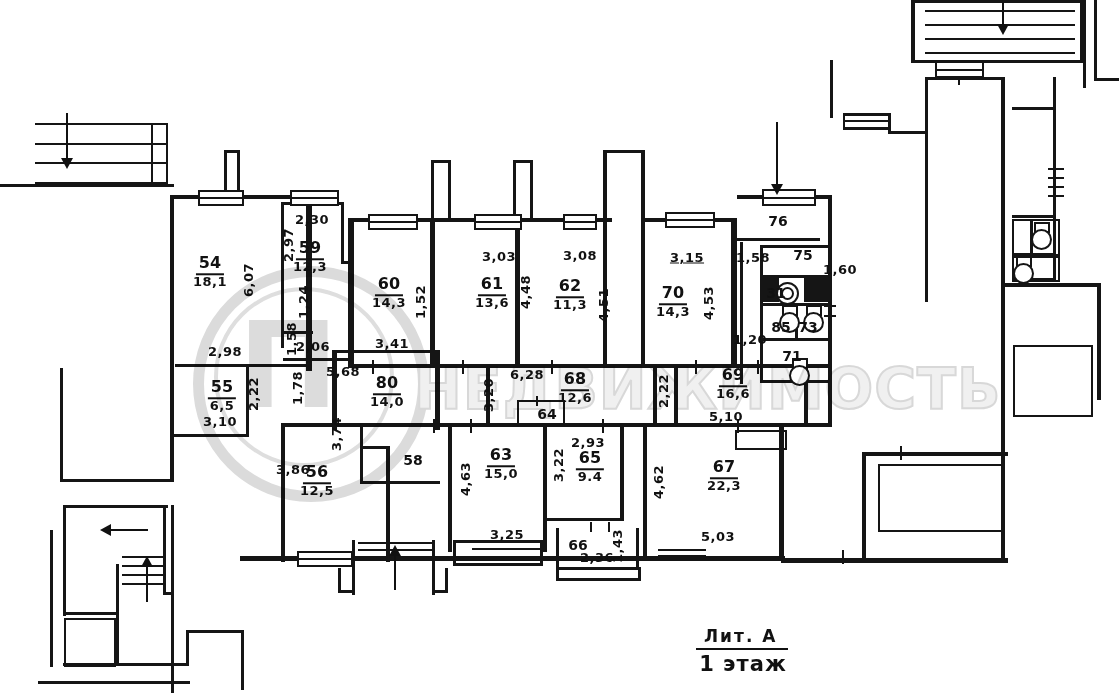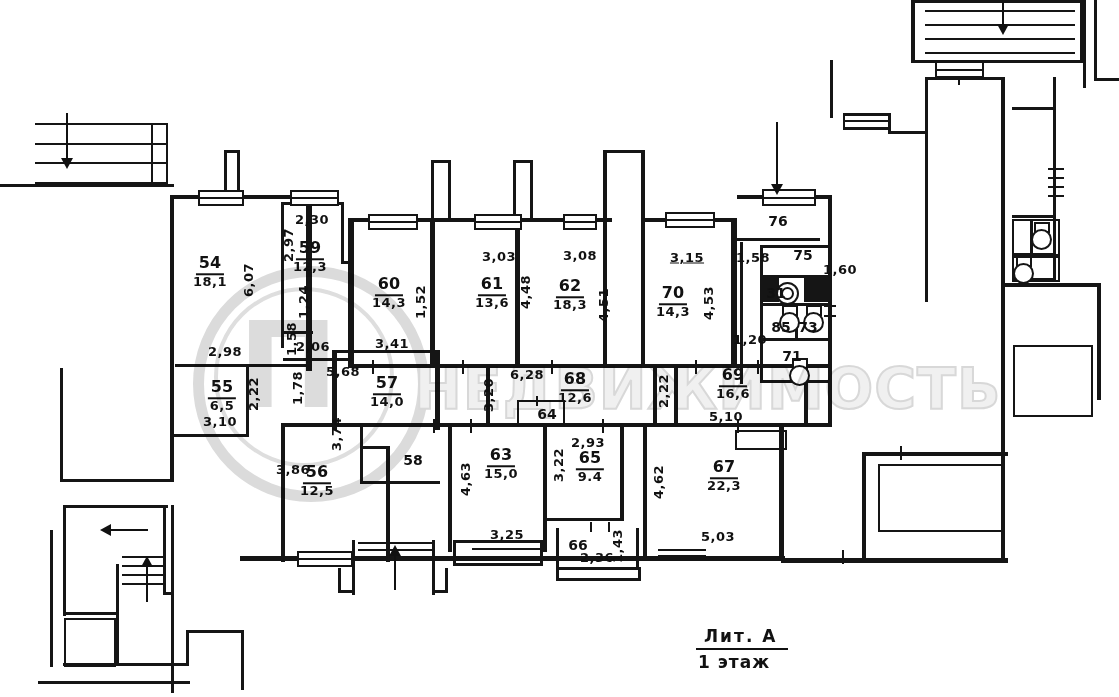--- a/index.html
+++ b/index.html
@@ -23,21 +23,21 @@
              mix-blend-mode:multiply;opacity:.8;}
   .wm-ring-outer{position:absolute;left:193px;top:266px;width:214px;height:214px;border:11px solid #d2d2d2;border-radius:50%;}
   .wm-ring-inner{position:absolute;left:214px;top:287px;width:172px;height:172px;border:4px solid #d6d6d6;border-radius:50%;}
   .wm-letter{position:absolute;left:238px;top:296px;font-size:120px;font-weight:bold;color:#d4d4d4;}
   .wm-brand{position:absolute;left:398px;top:248px;font-size:94px;font-weight:bold;letter-spacing:4px;
             color:#ededed;-webkit-text-stroke:3px #cfcfcf;white-space:nowrap;}
   .wm-sub{position:absolute;left:414px;top:356px;font-size:57px;font-weight:bold;letter-spacing:1px;
           color:#ededed;-webkit-text-stroke:2px #cfcfcf;white-space:nowrap;}
   #footer-note{position:absolute;left:696px;top:626px;width:92px;z-index:4;text-align:left;}
   #footer-note .cap-top{font-size:17px;font-weight:bold;letter-spacing:2px;border-bottom:2px solid #111;padding:0 2px 2px 8px;}
-  #footer-note .cap-bottom{font-size:17px;font-weight:bold;letter-spacing:1px;padding:2px 0 0 2px;}
+  #footer-note .cap-bottom{font-size:21px;font-weight:bold;letter-spacing:1px;padding:2px 0 0 2px;text-align:center;}
 </style>
 </head>
 <body>
 
 <div id="plan">
   <div id="watermark">
     <div class="wm-ring-outer"></div>
     <div class="wm-ring-inner"></div>
     <div class="wm-letter">П</div>
     <div class="wm-sub">НЕДВИЖИМОСТЬ</div>
@@ -267,23 +267,23 @@
     <div class="shaft" style="left: 108px; top: 529px; width: 40px; height: 2px;"></div>
     <div class="head" style="left: 100px; top: 524px; width: 0px; height: 0px; border-top: 6px solid transparent; border-bottom: 6px solid transparent; border-right: 11px solid rgb(17, 17, 17);"></div>
     <div class="shaft" style="left: 146px; top: 564px; width: 2px; height: 38px;"></div>
     <div class="head" style="left: 141px; top: 556px; width: 0px; height: 0px; border-left: 6px solid transparent; border-right: 6px solid transparent; border-bottom: 11px solid rgb(17, 17, 17);"></div>
     <div class="shaft" style="left: 394px; top: 553px; width: 2px; height: 37px;"></div>
     <div class="head" style="left: 389px; top: 545px; width: 0px; height: 0px; border-left: 6px solid transparent; border-right: 6px solid transparent; border-bottom: 11px solid rgb(17, 17, 17);"></div>
     <div class="room-label" style="left: 210px; top: 272px; transform: translate(-50%, -50%);"><span class="num">54</span><span class="area">18,1</span></div>
     <div class="room-label" style="left: 310px; top: 257px; transform: translate(-50%, -50%);"><span class="num">59</span><span class="area">12,3</span></div>
     <div class="room-label" style="left: 389px; top: 293px; transform: translate(-50%, -50%);"><span class="num">60</span><span class="area">14,3</span></div>
     <div class="room-label" style="left: 492px; top: 293px; transform: translate(-50%, -50%);"><span class="num">61</span><span class="area">13,6</span></div>
-    <div class="room-label" style="left: 570px; top: 295px; transform: translate(-50%, -50%);"><span class="num">62</span><span class="area">18,3</span></div>
+    <div class="room-label" style="left: 570px; top: 295px; transform: translate(-50%, -50%);"><span class="num">62</span><span class="area">11,3</span></div>
     <div class="room-label" style="left: 673px; top: 302px; transform: translate(-50%, -50%);"><span class="num">70</span><span class="area">14,3</span></div>
-    <div class="room-label" style="left: 387px; top: 392px; transform: translate(-50%, -50%);"><span class="num">57</span><span class="area">14,0</span></div>
+    <div class="room-label" style="left: 387px; top: 392px; transform: translate(-50%, -50%);"><span class="num">80</span><span class="area">14,0</span></div>
     <div class="room-label" style="left: 575px; top: 388px; transform: translate(-50%, -50%);"><span class="num">68</span><span class="area">12,6</span></div>
     <div class="room-label" style="left: 733px; top: 384px; transform: translate(-50%, -50%);"><span class="num">69</span><span class="area">16,6</span></div>
     <div class="room-label" style="left: 222px; top: 396px; transform: translate(-50%, -50%);"><span class="num">55</span><span class="area">6,5</span></div>
     <div class="room-label" style="left: 317px; top: 481px; transform: translate(-50%, -50%);"><span class="num">56</span><span class="area">12,5</span></div>
     <div class="room-label" style="left: 501px; top: 464px; transform: translate(-50%, -50%);"><span class="num">63</span><span class="area">15,0</span></div>
     <div class="room-label" style="left: 590px; top: 467px; transform: translate(-50%, -50%);"><span class="num">65</span><span class="area">9.4</span></div>
     <div class="room-label" style="left: 724px; top: 476px; transform: translate(-50%, -50%);"><span class="num">67</span><span class="area">22,3</span></div>
     <div class="room-num" style="left: 413px; top: 460px;">58</div>
     <div class="room-num" style="left: 547px; top: 414px;">64</div>
     <div class="room-num" style="left: 578px; top: 545px;">66</div>

